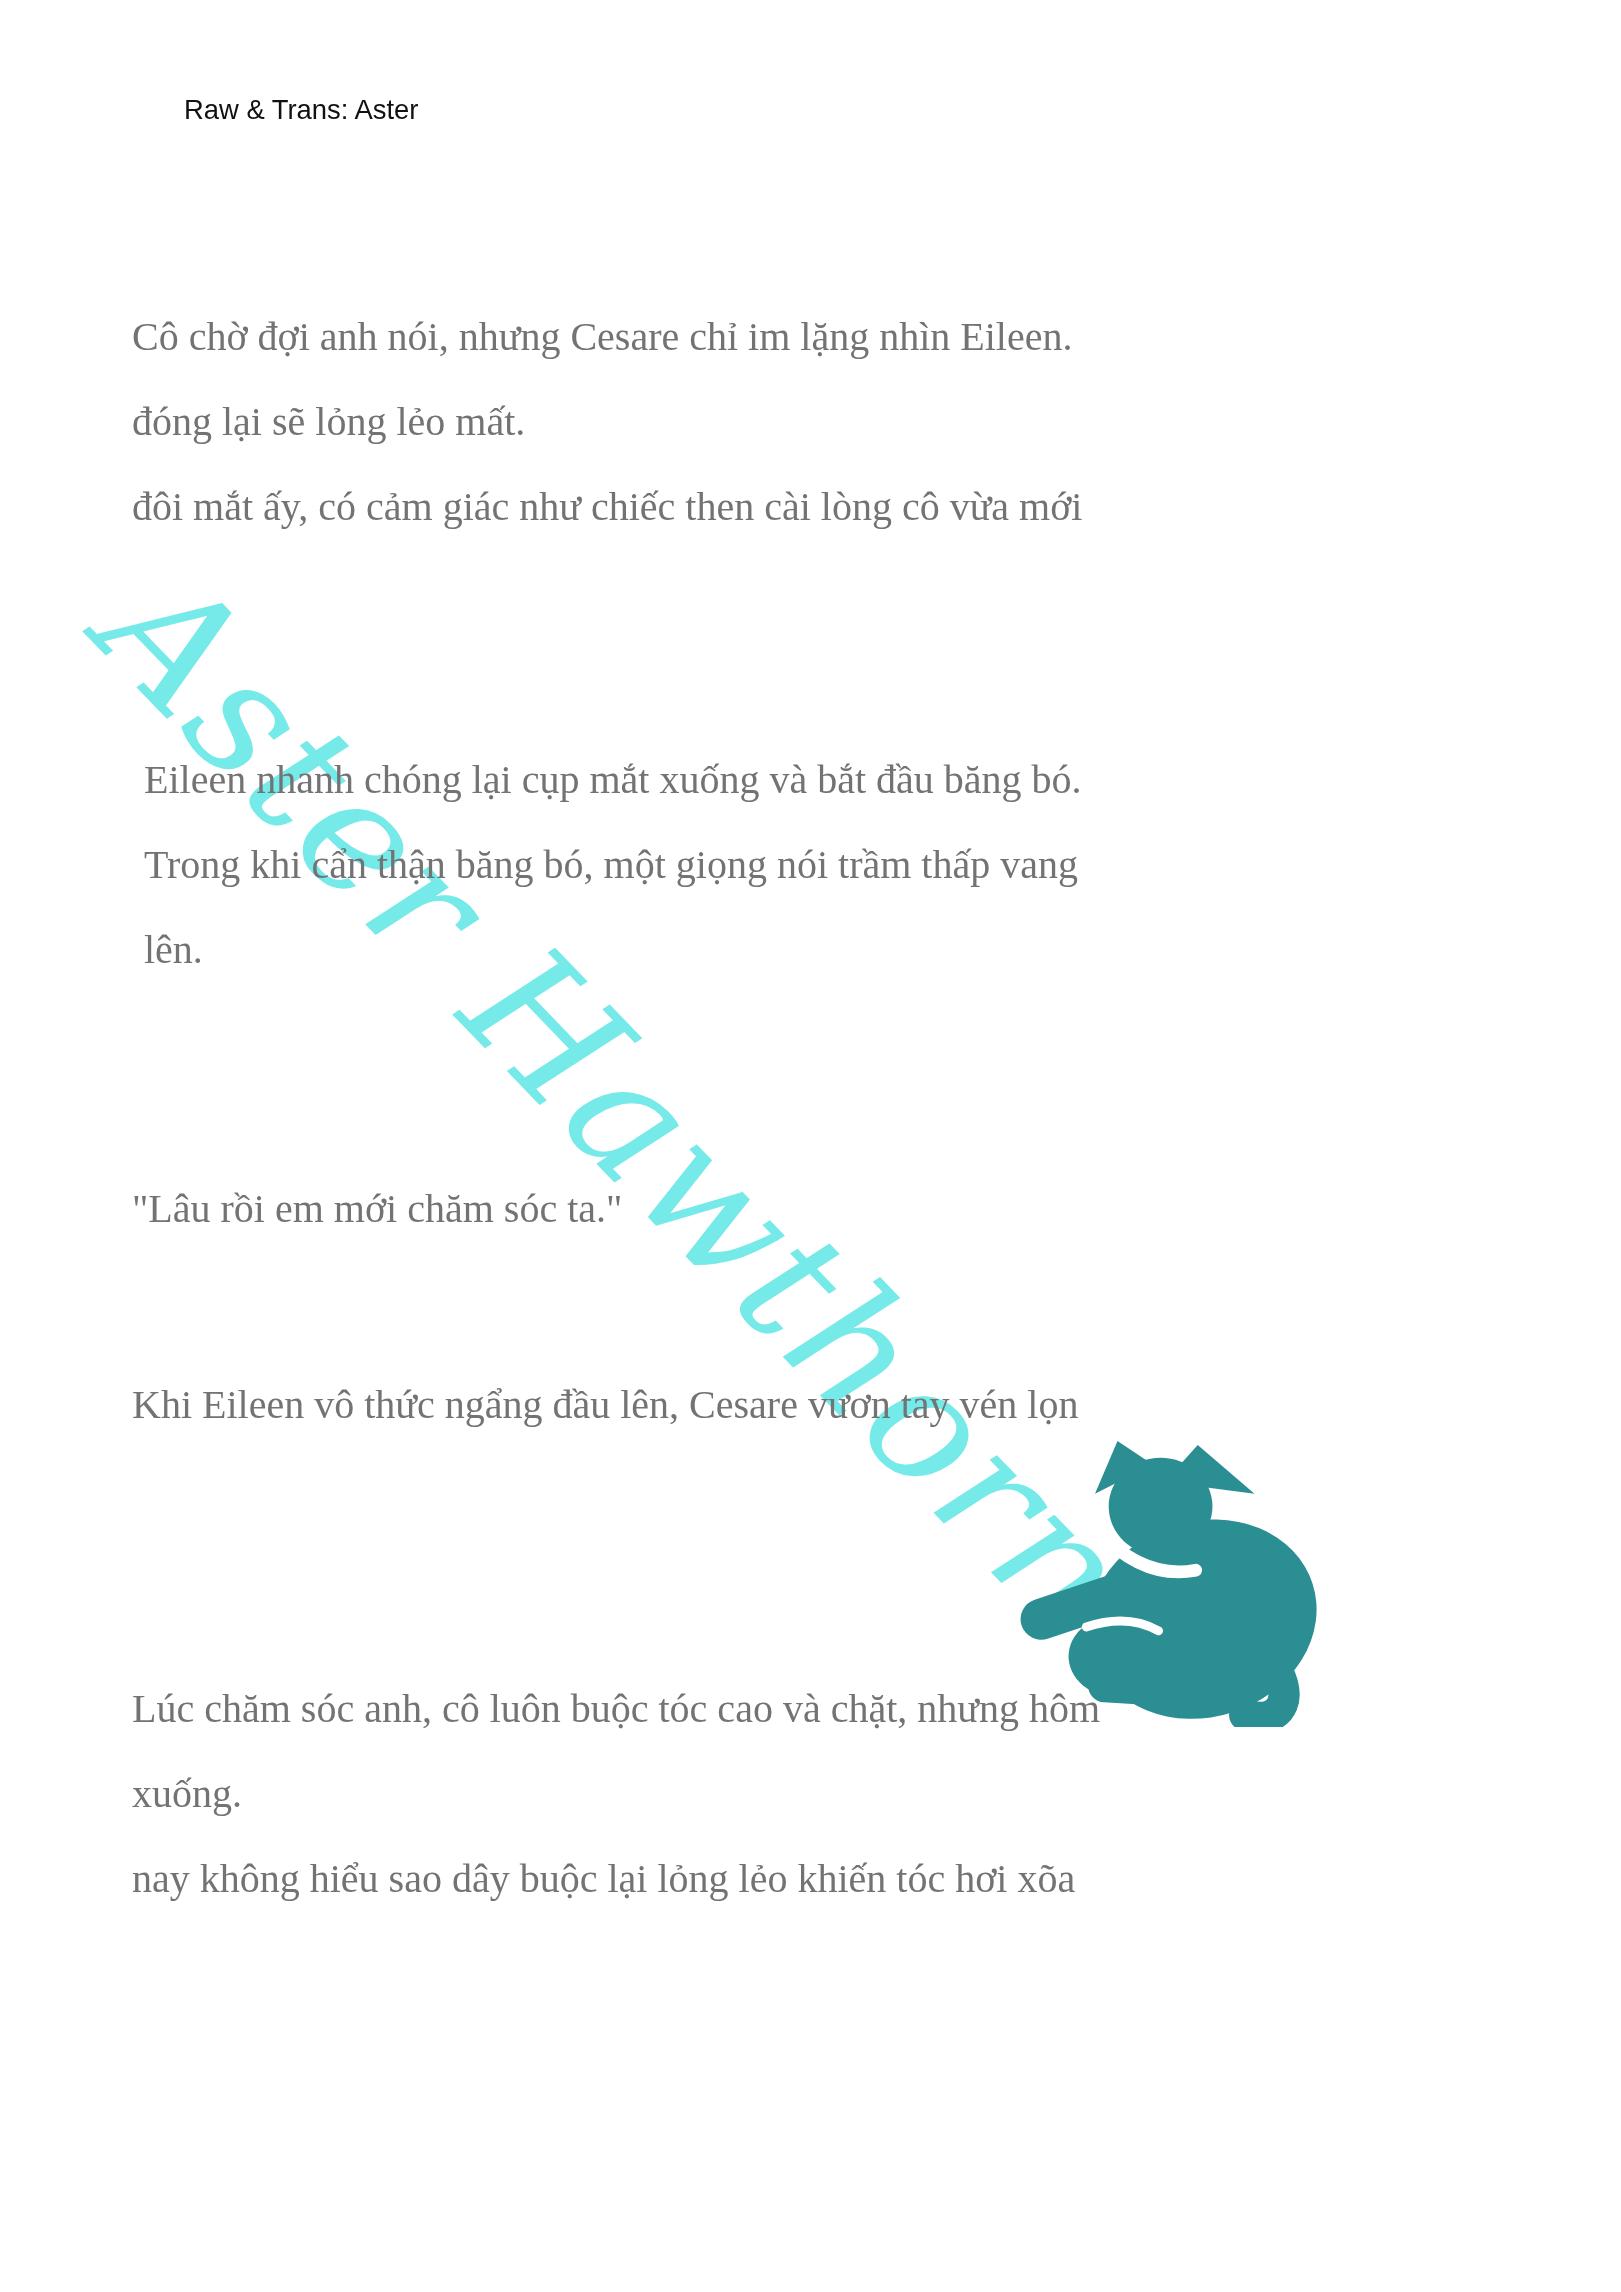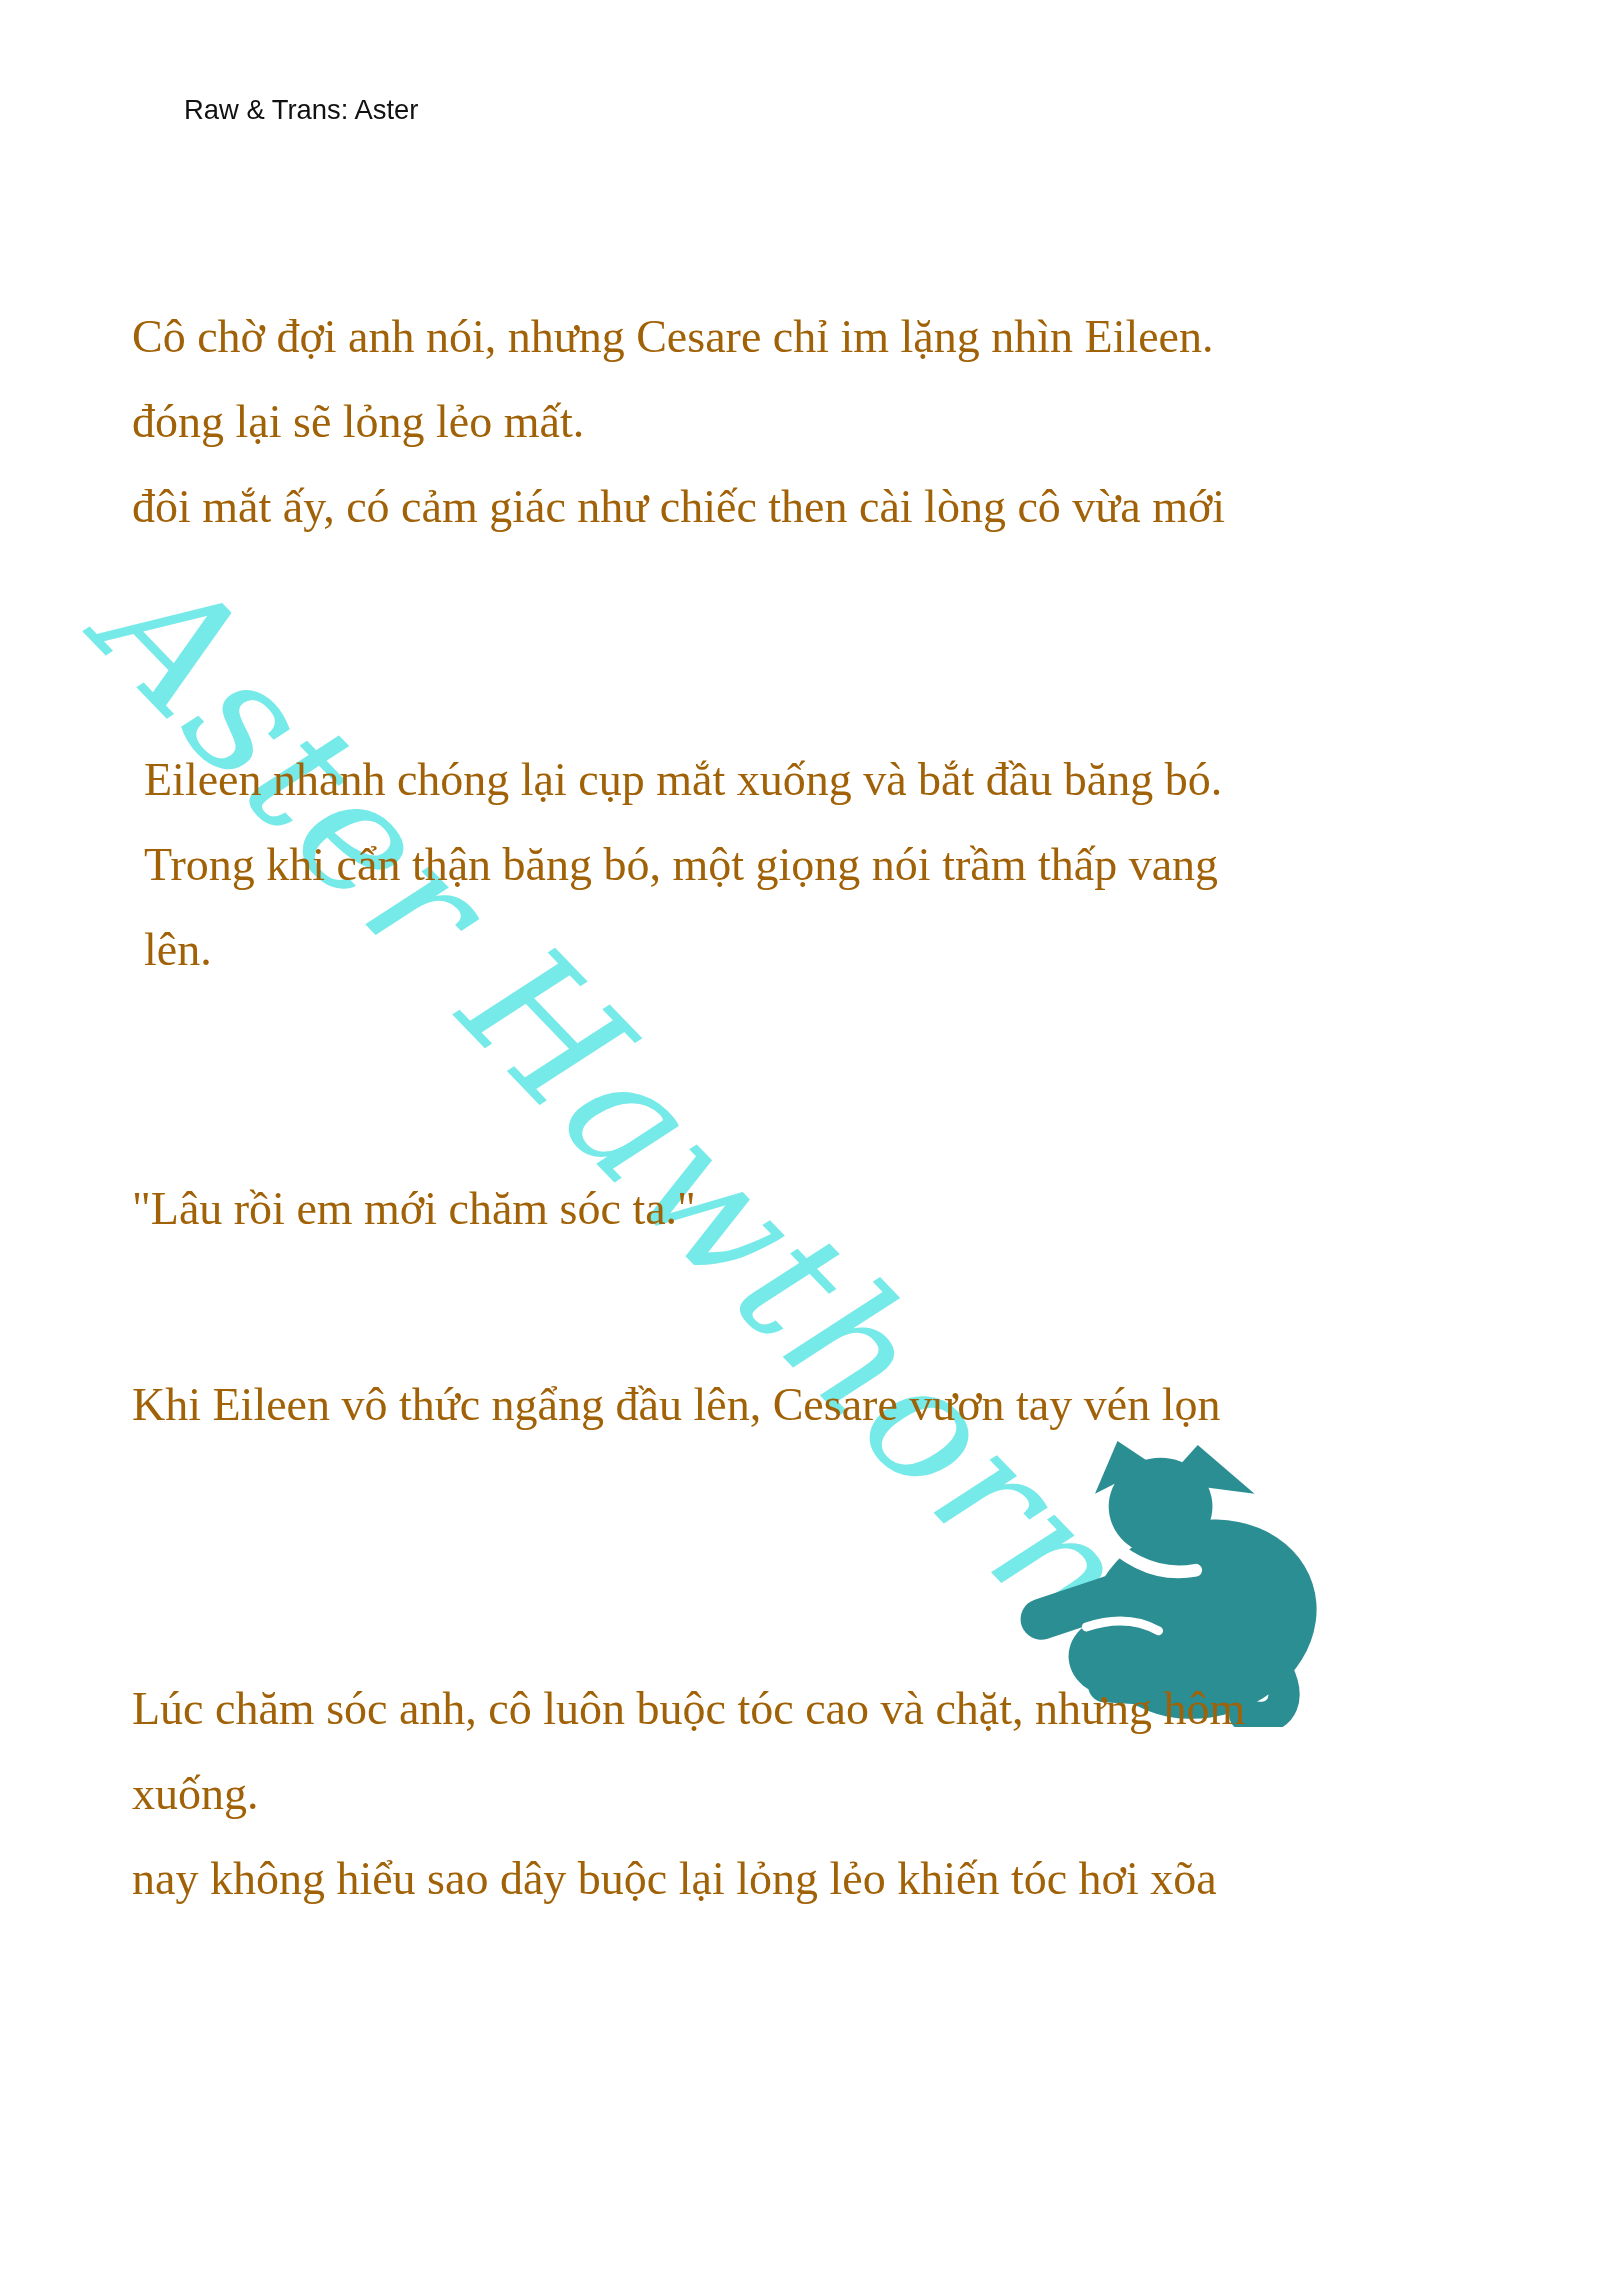--- a/index.html
+++ b/index.html
@@ -31,23 +31,23 @@
     user-select:none;
   }
   .cat-wrap{
     position:absolute;left:1002px;top:1433px;
     width:323px;height:294px;
     z-index:2;
   }
   .textcol{
     position:absolute;left:132px;
     width:1264px;
-    font-size:46px;
+    font-size:40px;
     line-height:85px;
-    color:#a16207;
+    color:#737373;
     z-index:3;
   }
   .p1{top:294px;}
   .p2{top:737px;margin-left:12px;}
   .p3{top:1166px;}
   .p4{top:1362px;}
   .p5{top:1666px;}
   .tline{white-space:nowrap;}
 </style>
 </head>

